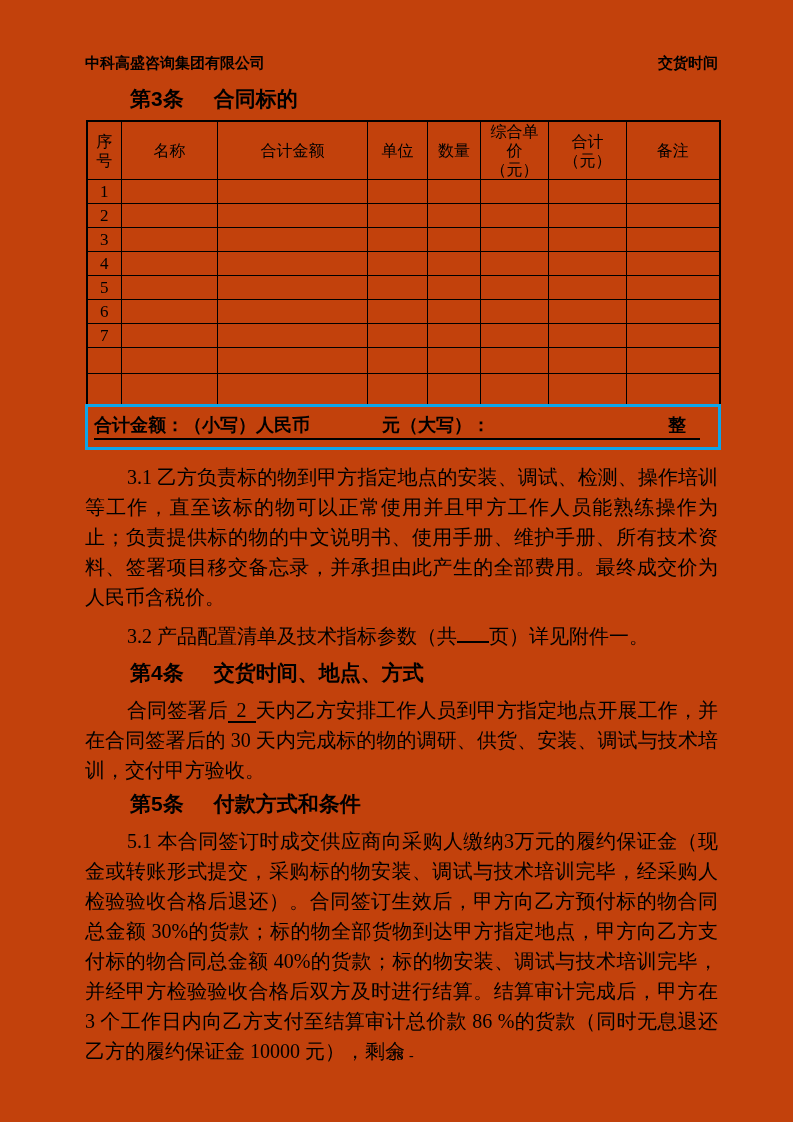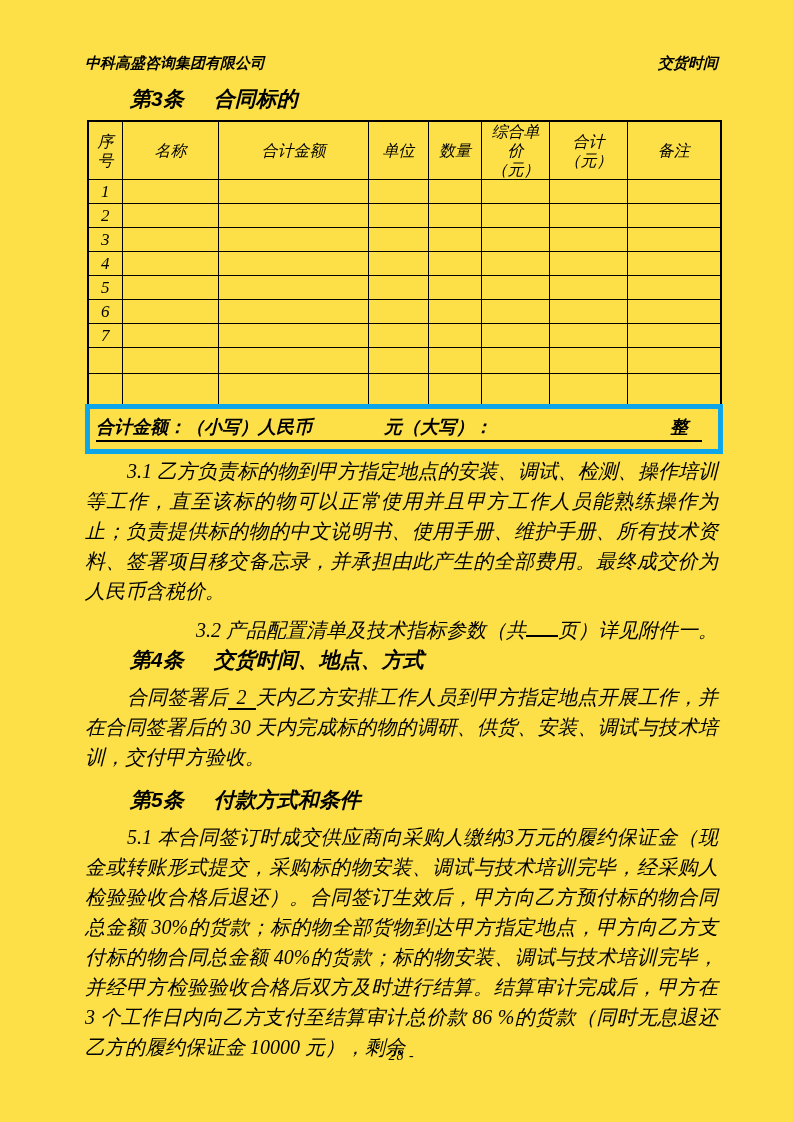--- a/index.html
+++ b/index.html
@@ -1,24 +1,23 @@
 <!DOCTYPE html>
 <html><head>
 <meta charset="utf-8">
 <style>
   html,body{margin:0;padding:0;background:#888;}
   .page{
     position:relative;
     width:793px;height:1122px;
     margin:0 auto;
-    background:#fde047;
+    background:#c2410c;
     color:#000;
     font-family:"Liberation Serif", serif;
     overflow:hidden;
-    font-style:italic;
   }
   
   .doc-header{
     display:flex;justify-content:space-between;align-items:flex-end;
     padding:54px 75px 0 85px;
     font-size:15px;font-weight:700;
     font-family:"Liberation Serif", serif;
   }
   
   .clause-heading{
@@ -49,21 +48,21 @@
     white-space:pre-line;
     height:56px;
   }
   .goods-table .data-row td{height:23px;font-size:17px;}
   .goods-table .spacer-row-a td{height:25px;}
   .goods-table .spacer-row-b td{height:30px;}
   .goods-table .total-row td{
     height:34px;
     text-align:left;
     padding:2px 19px 4px 6px;
-    border:5px solid #0ea5e9;
+    border:3px solid #0ea5e9;
   }
   .total-line{
     display:inline-block;
     border-bottom:2px solid #000;
     padding-bottom:1px;
     font-weight:700;
     font-size:18px;
     white-space:nowrap;
   }
   .total-line .gap{display:inline-block;height:2px;}
@@ -71,21 +70,21 @@
   .gap-large{width:178px;}
   .gap-tail{width:14px;}
   
   .body-para{
     margin:9px 75px 0 85px;
     font-size:20px;
     line-height:30px;
     text-align:justify;
     text-indent:2.1em;
   }
-  .body-para.no-just{text-align:right;}
+  .body-para.no-just{text-align:left;}
   .blank-underline{
     display:inline-block;
     width:32px;height:1em;
     border-bottom:2px solid #000;
     vertical-align:baseline;
   }
   .ul-value{
     border-bottom:2px solid #000;
     padding:0 9px;
   }
@@ -229,27 +228,27 @@
           <td></td>
       </tr>
       <tr class="total-row">
         <td colspan="8">
           <span class="total-line"><span>合计金额：（小写）人民币</span><span class="gap gap-small"></span><span>元（大写）：</span><span class="gap gap-large"></span><span>整</span><span class="gap gap-tail"></span></span>
         </td>
       </tr>
     </tbody>
   </table>
 
-  <p class="body-para" style="margin-top:2px">3.1 乙方负责标的物到甲方指定地点的安装、调试、检测、操作培训等工作，直至该标的物可以正常使用并且甲方工作人员能熟练操作为止；负责提供标的物的中文说明书、使用手册、维护手册、所有技术资料、签署项目移交备忘录，并承担由此产生的全部费用。最终成交价为人民币含税价。</p>
+  <p class="body-para" style="margin-top:12px">3.1 乙方负责标的物到甲方指定地点的安装、调试、检测、操作培训等工作，直至该标的物可以正常使用并且甲方工作人员能熟练操作为止；负责提供标的物的中文说明书、使用手册、维护手册、所有技术资料、签署项目移交备忘录，并承担由此产生的全部费用。最终成交价为人民币含税价。</p>
 
   <p class="body-para no-just"><span>3.2 产品配置清单及技术指标参数（共</span><span class="blank-underline"></span><span>页）详见附件一。</span></p>
 
-  <h2 class="clause-heading" style="margin-top:2px"><span>第4条</span><span class="tab"></span><span>交货时间、地点、方式</span></h2>
+  <h2 class="clause-heading" style="margin-top:9px"><span>第4条</span><span class="tab"></span><span>交货时间、地点、方式</span></h2>
 
   <p class="body-para"><span>合同签署后</span><span class="ul-value">2</span><span>天内乙方安排工作人员到甲方指定地点开展工作，并在合同签署后的 30 天内完成标的物的调研、供货、安装、调试与技术培训，交付甲方验收。</span></p>
 
-  <h2 class="clause-heading" style="margin-top:15px"><span>第5条</span><span class="tab"></span><span>付款方式和条件</span></h2>
+  <h2 class="clause-heading" style="margin-top:6px"><span>第5条</span><span class="tab"></span><span>付款方式和条件</span></h2>
 
   <p class="body-para">5.1 本合同签订时成交供应商向采购人缴纳3万元的履约保证金（现金或转账形式提交，采购标的物安装、调试与技术培训完毕，经采购人检验验收合格后退还）。合同签订生效后，甲方向乙方预付标的物合同总金额 30%的货款；标的物全部货物到达甲方指定地点，甲方向乙方支付标的物合同总金额 40%的货款；标的物安装、调试与技术培训完毕，并经甲方检验验收合格后双方及时进行结算。结算审计完成后，甲方在 3 个工作日内向乙方支付至结算审计总价款 86 %的货款（同时无息退还乙方的履约保证金 10000 元），剩余</p>
 
   <div class="page-number">- 28 -</div>
 
 </div>
 
 </body></html>

